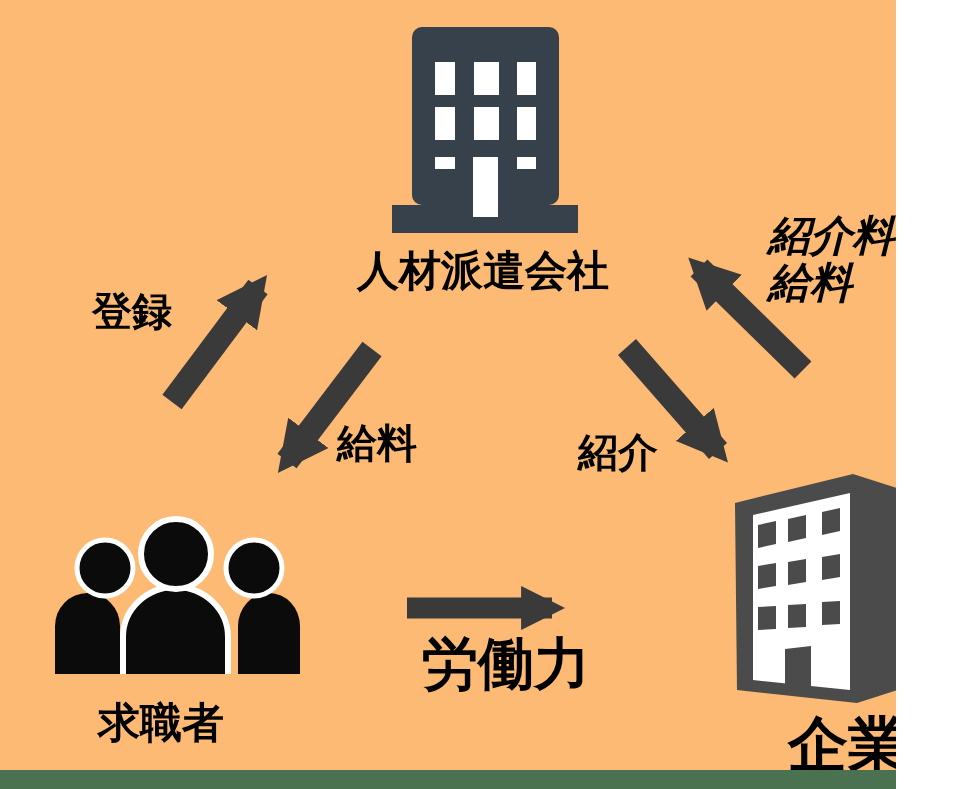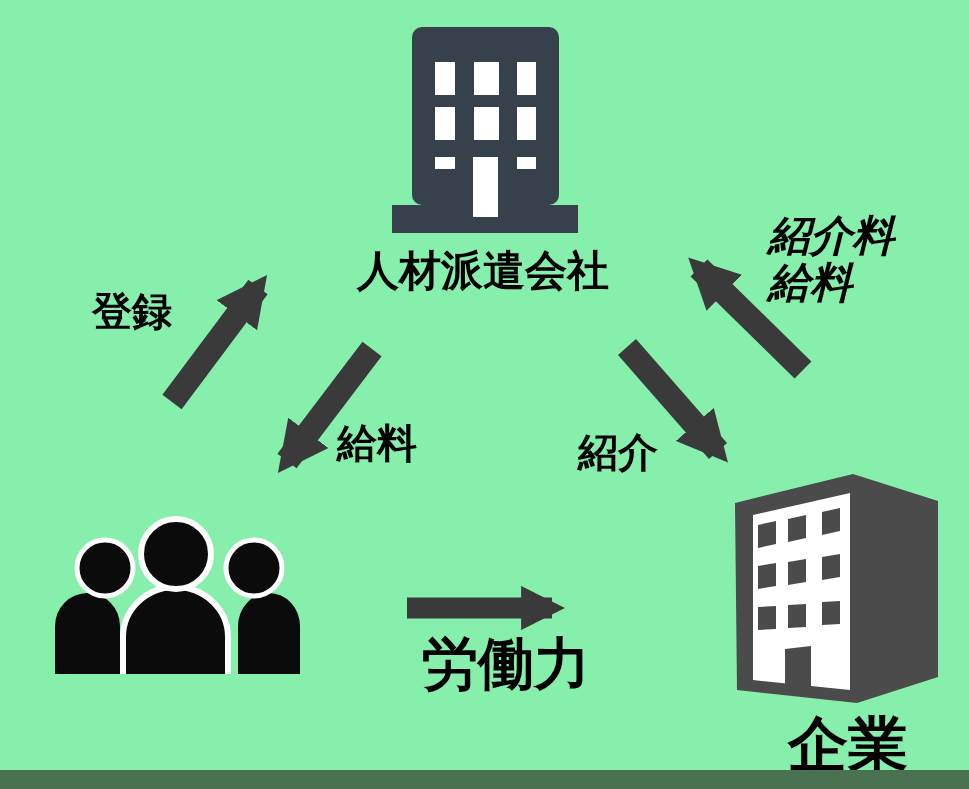--- a/index.html
+++ b/index.html
@@ -1,19 +1,19 @@
 <!DOCTYPE html>
 <html><head>
 <meta charset="utf-8">
 <style>
   html,body{margin:0;padding:0;background:#ffffff;}
   .canvas{
     position:relative;
-    width:969px;height:789px;
-    background:#86efac;
+    width:896px;height:789px;
+    background:#fdba74;
     overflow:hidden;
     font-family:"DejaVu Sans","Liberation Sans",sans-serif;
   }
   .diagram-svg{position:absolute;left:0;top:0;}
   .label{
     position:absolute;
     color:#000000;
     font-weight:bold;
     white-space:nowrap;
     line-height:1.0;
@@ -82,20 +82,21 @@
 
     <line x1="172" y1="402" x2="258" y2="287" stroke="#3A3A3A" stroke-width="24" marker-end="url(#ah)"></line>
     <line x1="372" y1="349" x2="287" y2="461" stroke="#3A3A3A" stroke-width="24" marker-end="url(#ah)"></line>
     <line x1="627" y1="347" x2="718" y2="451" stroke="#3A3A3A" stroke-width="24" marker-end="url(#ah)"></line>
     <line x1="803" y1="370" x2="699" y2="268" stroke="#3A3A3A" stroke-width="24" marker-end="url(#ah)"></line>
     <line x1="407" y1="608" x2="552" y2="608" stroke="#3A3A3A" stroke-width="21" marker-end="url(#ah)"></line>
   </svg>
 
   <div class="label node-label" style="left:357px;top:250px;font-size:42px;">人材派遣会社</div>
 
+  <div class="label node-label" style="left:98px;top:702px;">求職者</div>
 
   <div class="label node-label" style="left:788px;top:714px;font-size:60px;">企業</div>
 
   <div class="label edge-label" style="left:92px;top:291px;">登録</div>
 
   <div class="label edge-label" style="left:337px;top:423px;">給料</div>
 
   <div class="label edge-label" style="left:578px;top:432px;">紹介</div>
 
   <div class="label fees-label" style="left:768px;top:212px;">

